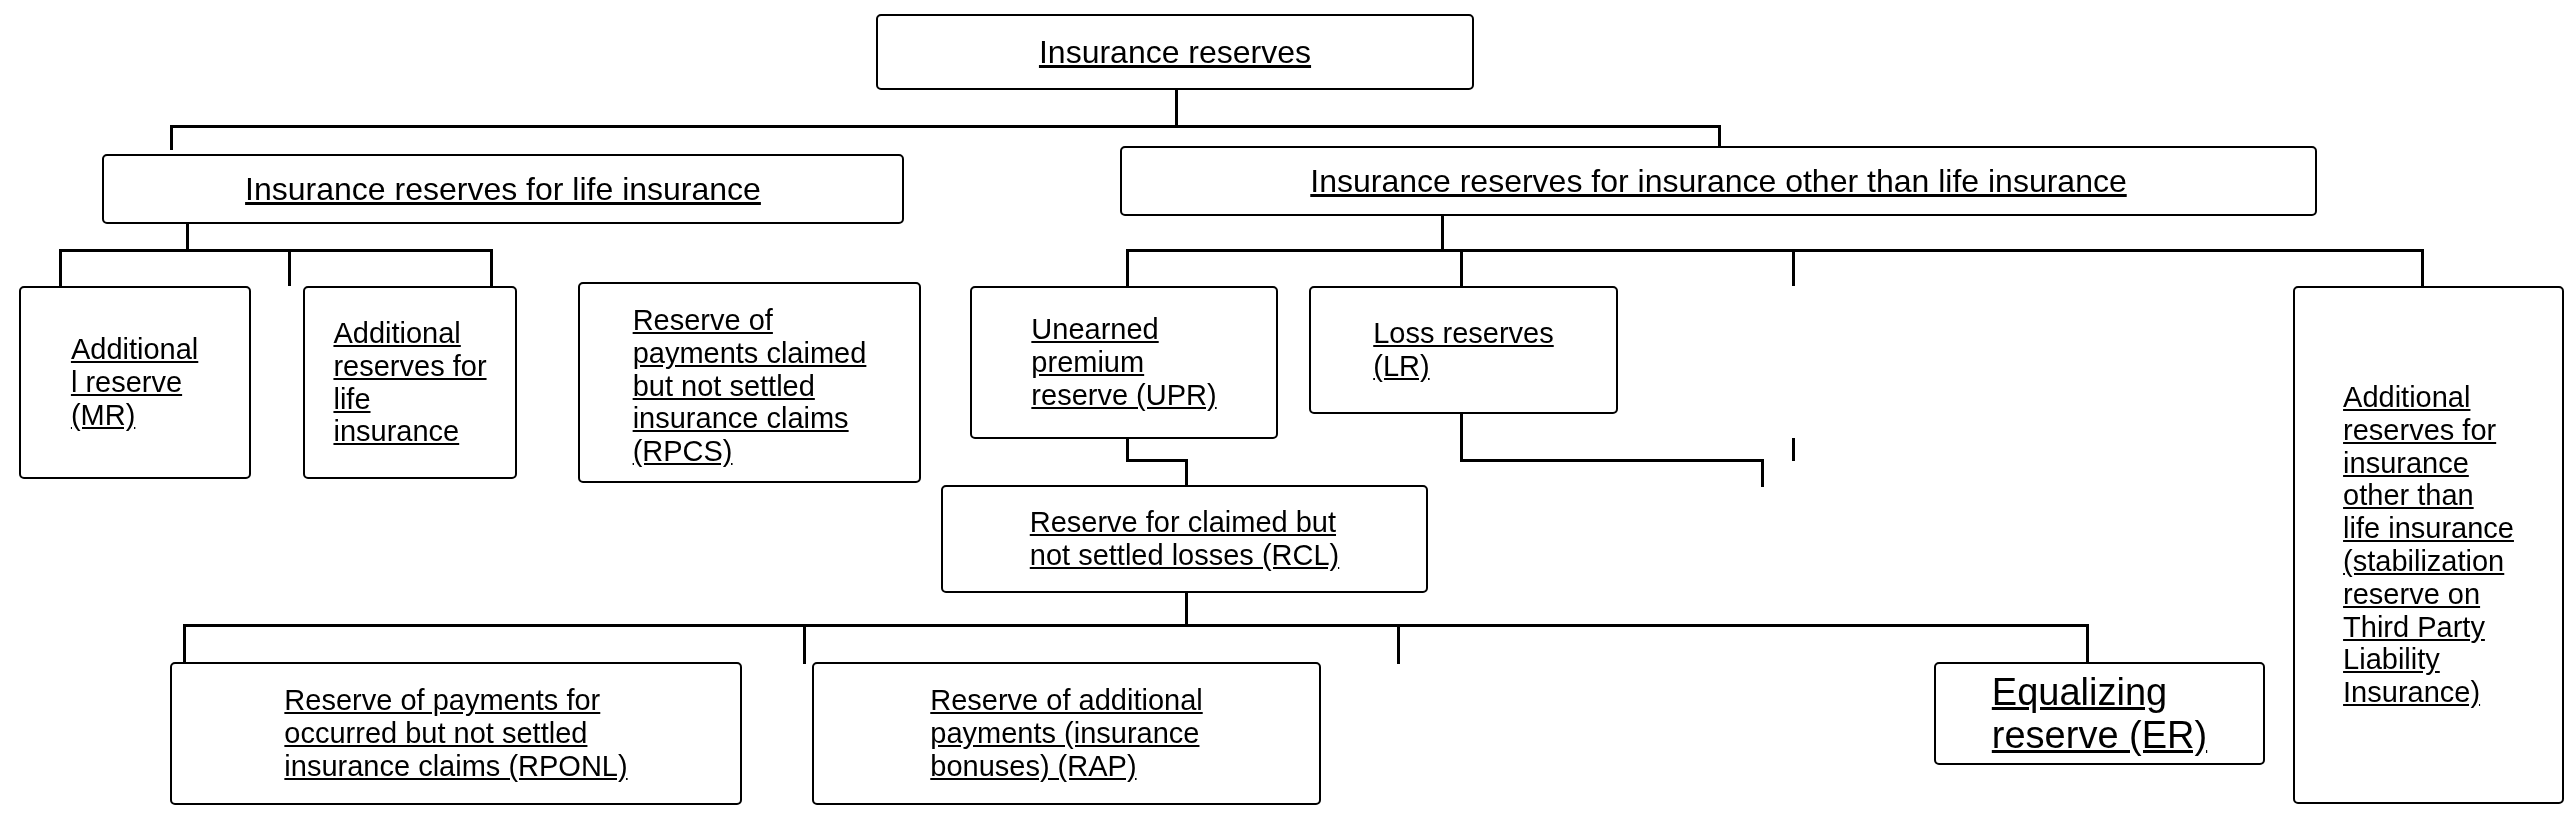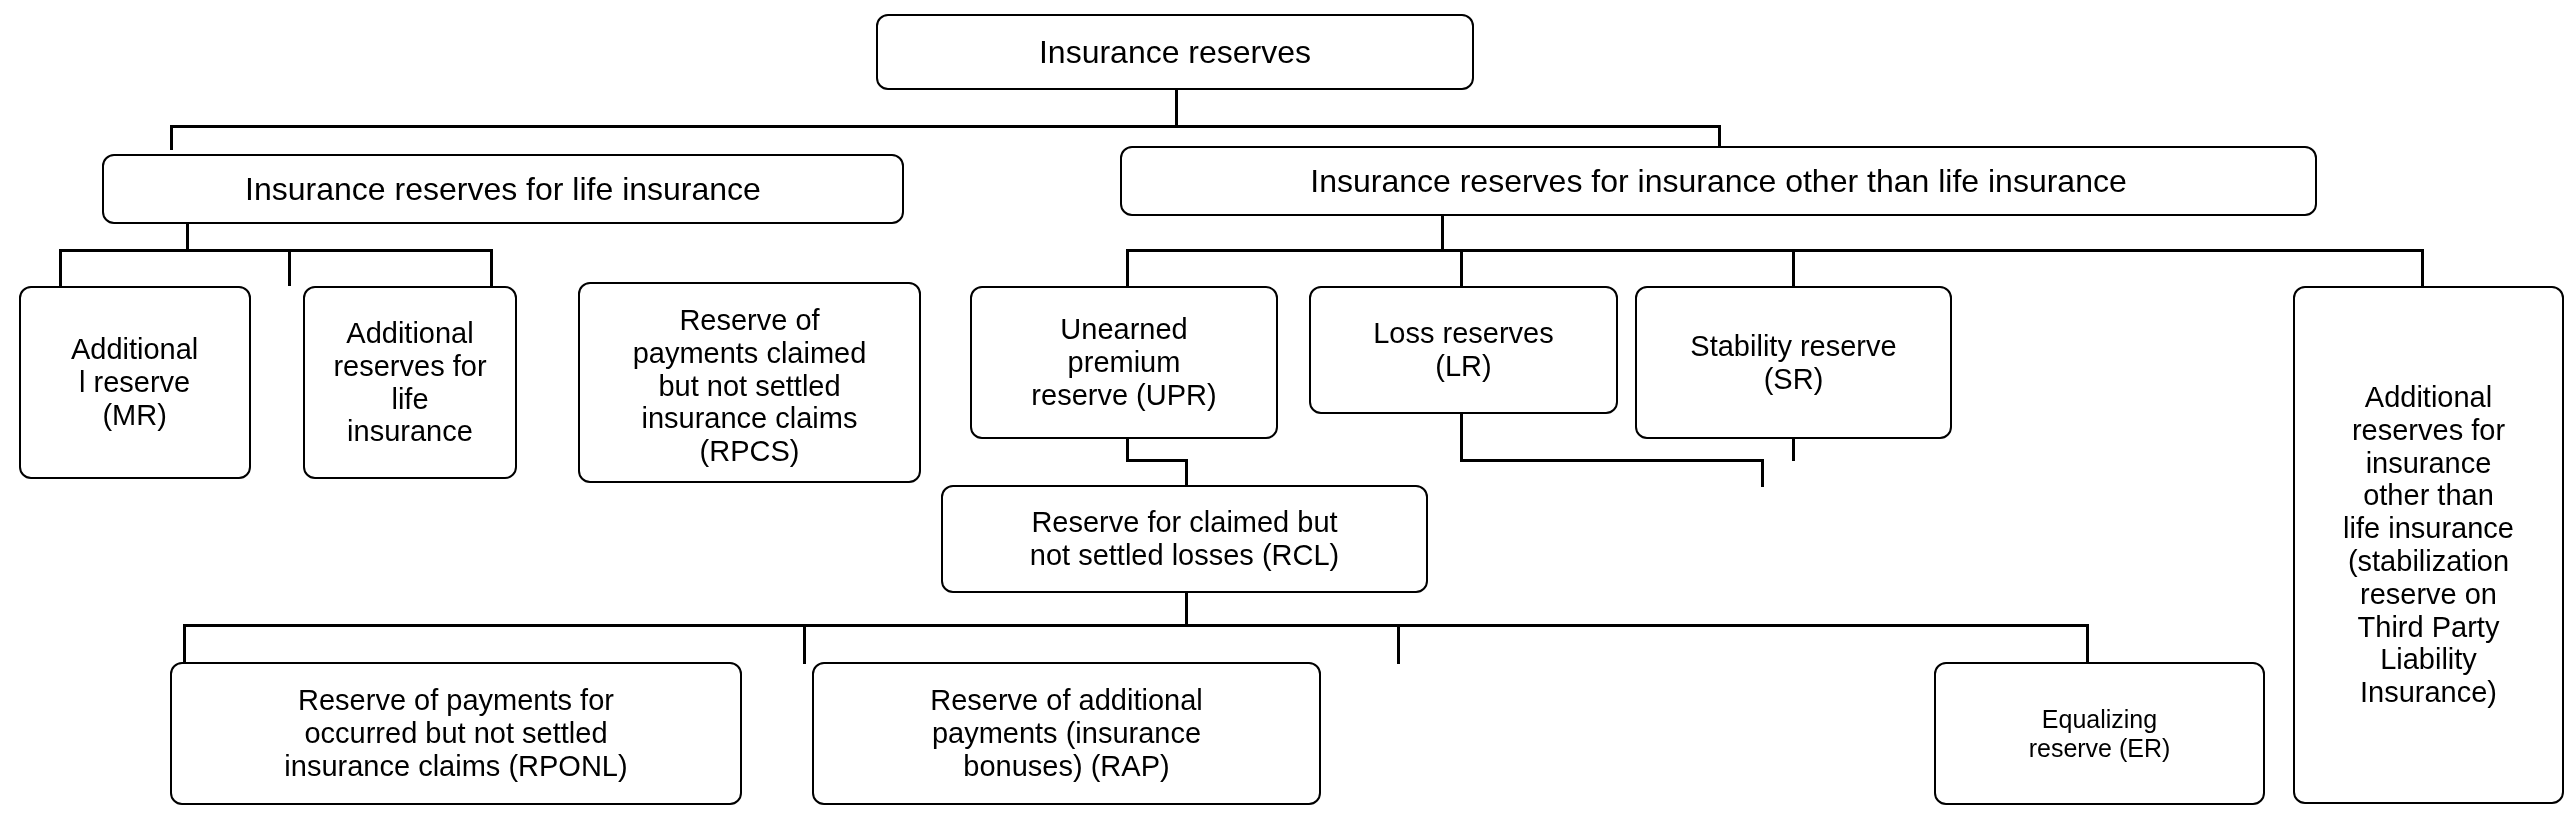--- a/index.html
+++ b/index.html
@@ -3,29 +3,30 @@
 <meta charset="utf-8">
 <style>
   html,body{margin:0;padding:0;background:#ffffff;}
   body{font-family:"Liberation Sans","DejaVu Sans",sans-serif;}
   #canvas{position:relative;width:2576px;height:816px;background:#ffffff;overflow:hidden;}
   .node{
     position:absolute;
     box-sizing:border-box;
     background:#ffffff;
     border:2.8px solid #000000;
-    border-radius:12px;
+    border-radius:5px;
     display:flex;
     align-items:center;
     justify-content:center;
-    text-align:center;
+    text-align:left;
     color:#000000;
     line-height:1.13;
     white-space:pre-line;
     z-index:5;
+    text-decoration:underline;
   }
   .node.clip{align-items:flex-start;padding-top:20px;overflow:hidden;}
   .conn{position:absolute;background:#000000;z-index:1;}
   .vline{width:2.8px;}
   .hline{height:3.4px;}
 </style>
 </head>
 <body>
 
 <div id="canvas">
@@ -87,22 +88,20 @@
 insurance claims
 (RPCS)</div>
 
   <div class="node" style="left:970px;top:286px;width:308px;height:153px;font-size:29px;">Unearned
 premium
 reserve (UPR)</div>
 
   <div class="node" style="left:1309px;top:286px;width:309px;height:128px;font-size:29px;">Loss reserves
 (LR)</div>
 
-  <div class="node" style="left:1635px;top:286px;width:317px;height:153px;font-size:29px;">Stability reserve
-(SR)</div>
 
   <div class="node" style="left:2293px;top:286px;width:271px;height:518px;font-size:29px;">Additional
 reserves for
 insurance
 other than
 life insurance
 (stabilization
 reserve on
 Third Party
 Liability
@@ -114,17 +113,17 @@
 
   <div class="node" style="left:170px;top:662px;width:572px;height:143px;font-size:29px;">Reserve of payments for
 occurred but not settled
 insurance claims (RPONL)</div>
 
   <div class="node" style="left:812px;top:662px;width:509px;height:143px;font-size:29px;">Reserve of additional
 payments (insurance
 bonuses) (RAP)</div>
 
 
-  <div class="node" style="left:1934px;top:662px;width:331px;height:143px;font-size:25px;">Equalizing
+  <div class="node" style="left:1934px;top:662px;width:331px;height:103px;font-size:38px;">Equalizing
 reserve (ER)</div>
 
 </div>
 
 
 </body></html>

